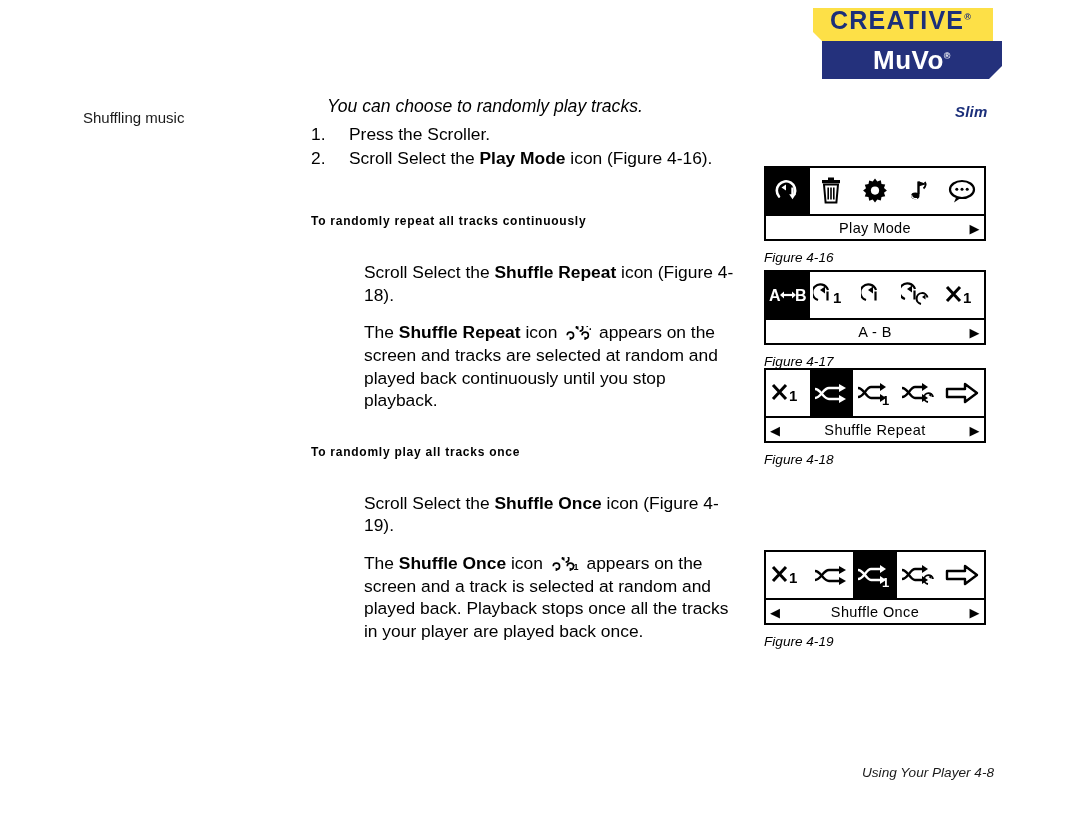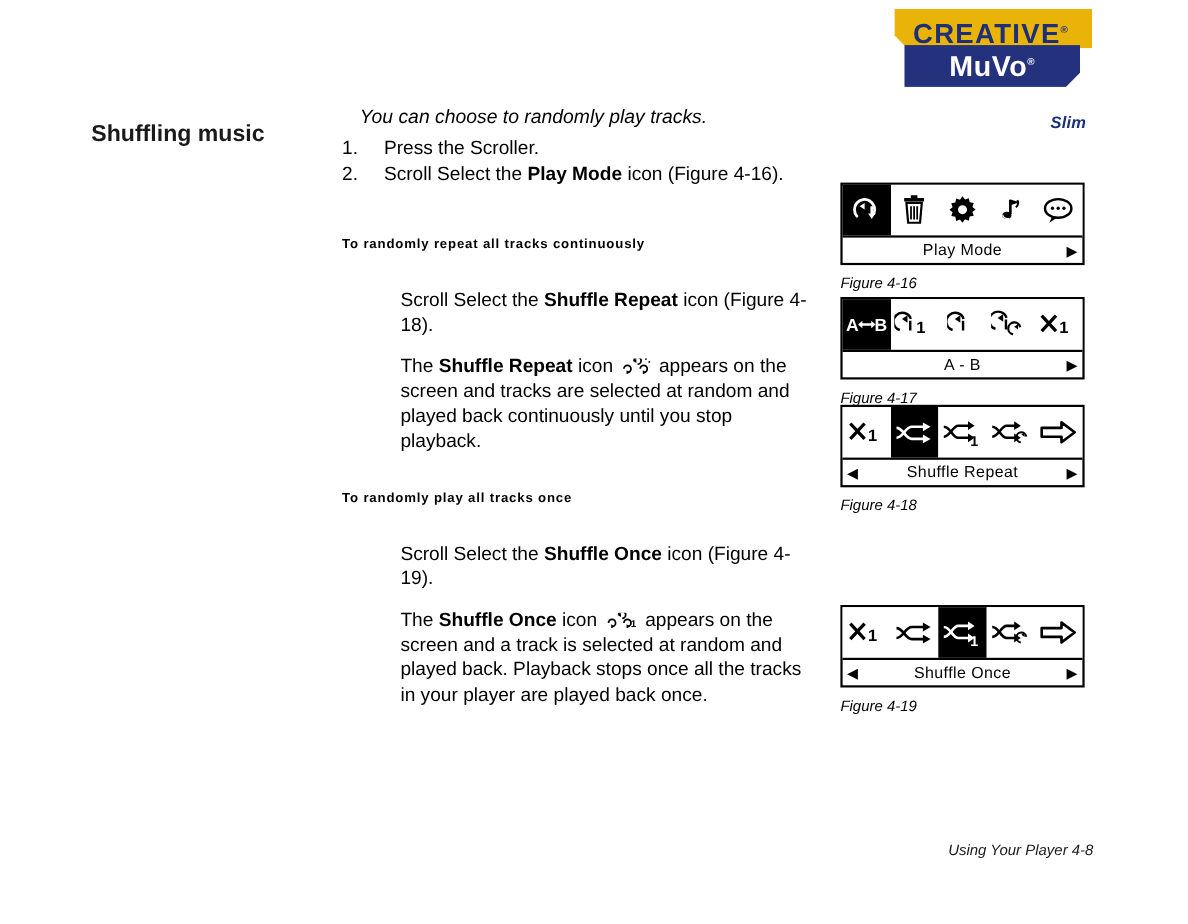--- a/index.html
+++ b/index.html
@@ -25,45 +25,45 @@
     top: 8px;
     width: 185px;
     height: 92px;
   }
   .logo-creative {
     position: absolute;
     left: 0px;
     top: 0px;
     width: 180px;
     height: 36px;
-    background: #eab308;
+    background: #fde047;
     clip-path: polygon(0 0, 100% 0, 100% 100%, 12px 100%, 0 calc(100% - 12px));
     display: flex;
-    align-items: flex-end;
+    align-items: flex-start;
     justify-content: center;
   }
   .logo-creative-text {
     color: #1b2f7a;
     font-weight: bold;
     font-size: 25px;
     letter-spacing: 1.2px;
     line-height: 1;
     font-family: "Liberation Sans", sans-serif;
     position: relative;
     padding-right: 4px;
   }
   .logo-creative-text sup {
     font-size: 9px;
     vertical-align: super;
   }
   .logo-muvo {
     position: absolute;
     left: 9px;
     top: 33px;
-    width: 160px;
+    width: 180px;
     height: 38px;
     background: #24317c;
     clip-path: polygon(0 0, 100% 0, 100% calc(100% - 13px), calc(100% - 13px) 100%, 0 100%);
     display: flex;
     align-items: center;
     justify-content: center;
   }
   .logo-muvo-text {
     color: #ffffff;
     font-weight: bold;
@@ -84,24 +84,24 @@
     letter-spacing: 0.2px;
     margin-top: 20px;
   }
 
   
   .section-heading {
     position: absolute;
     left: 83px;
     top: 95px;
     width: 210px;
-    font-size: 21px;
+    font-size: 15px;
     line-height: 26px;
     color: #1a1a1a;
-    font-weight: bold;
+    font-weight: normal;
   }
 
   
   .body-col {
     position: absolute;
     left: 311px;
     top: 95px;
     width: 445px;
     font-size: 17.4px;
     line-height: 22.6px;

